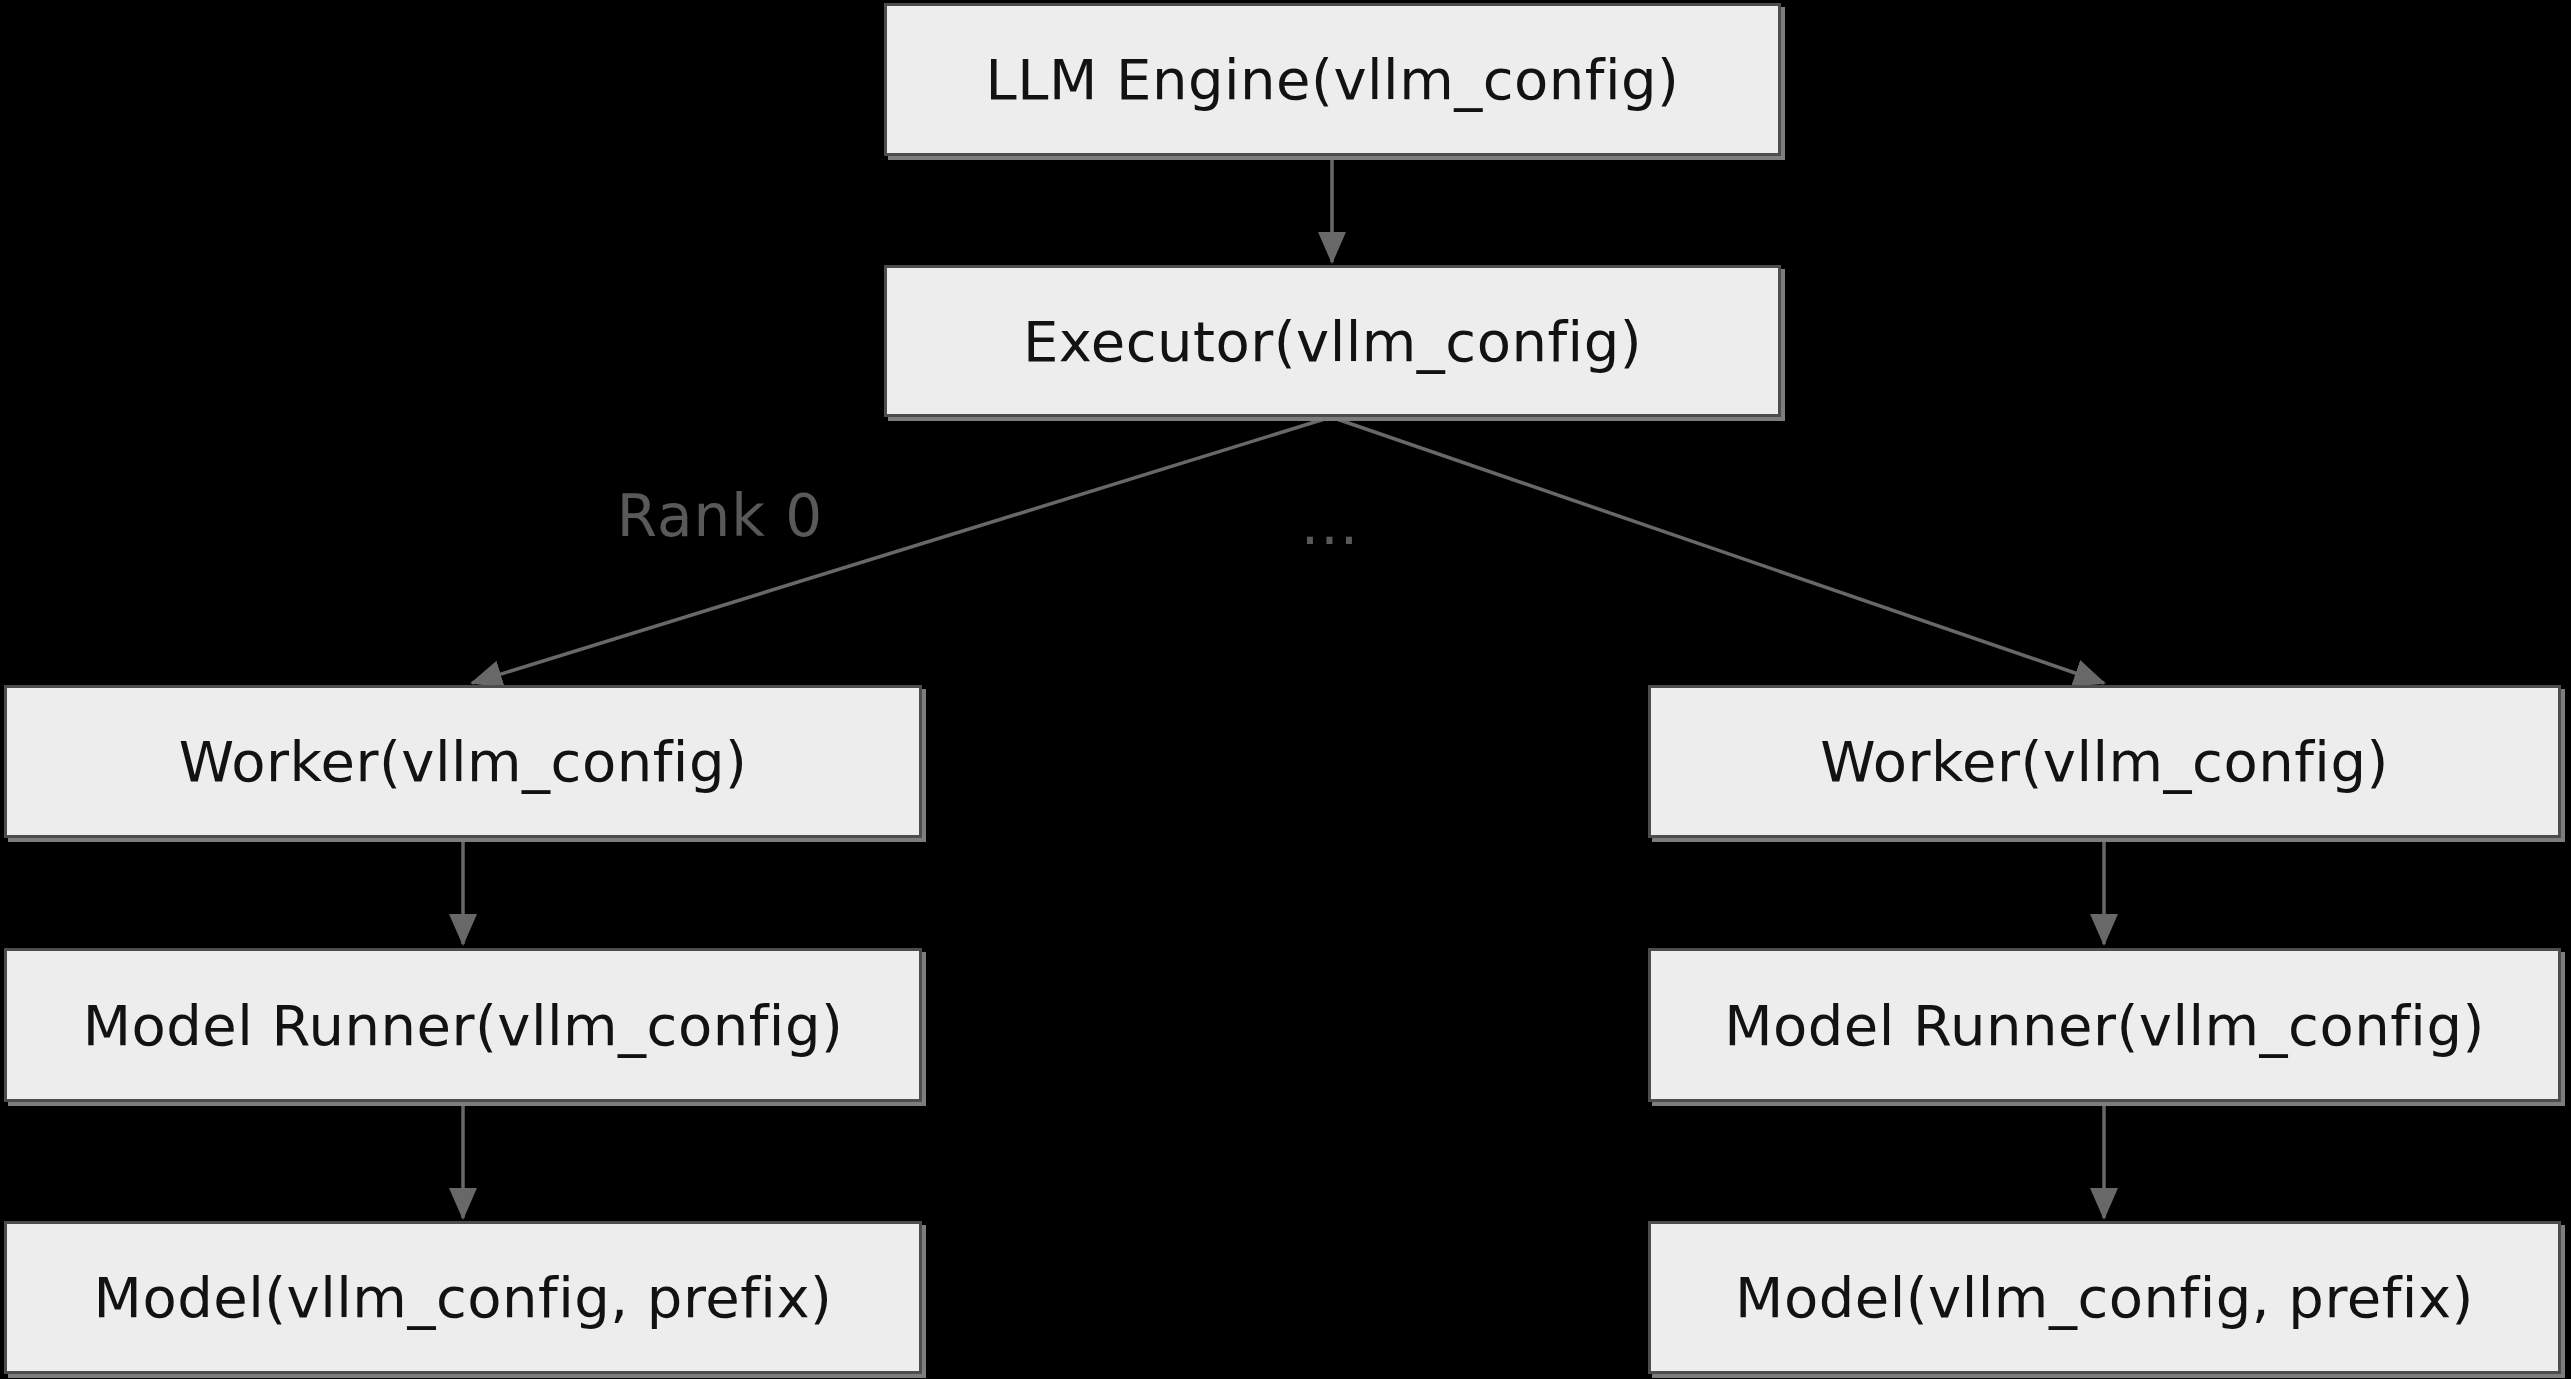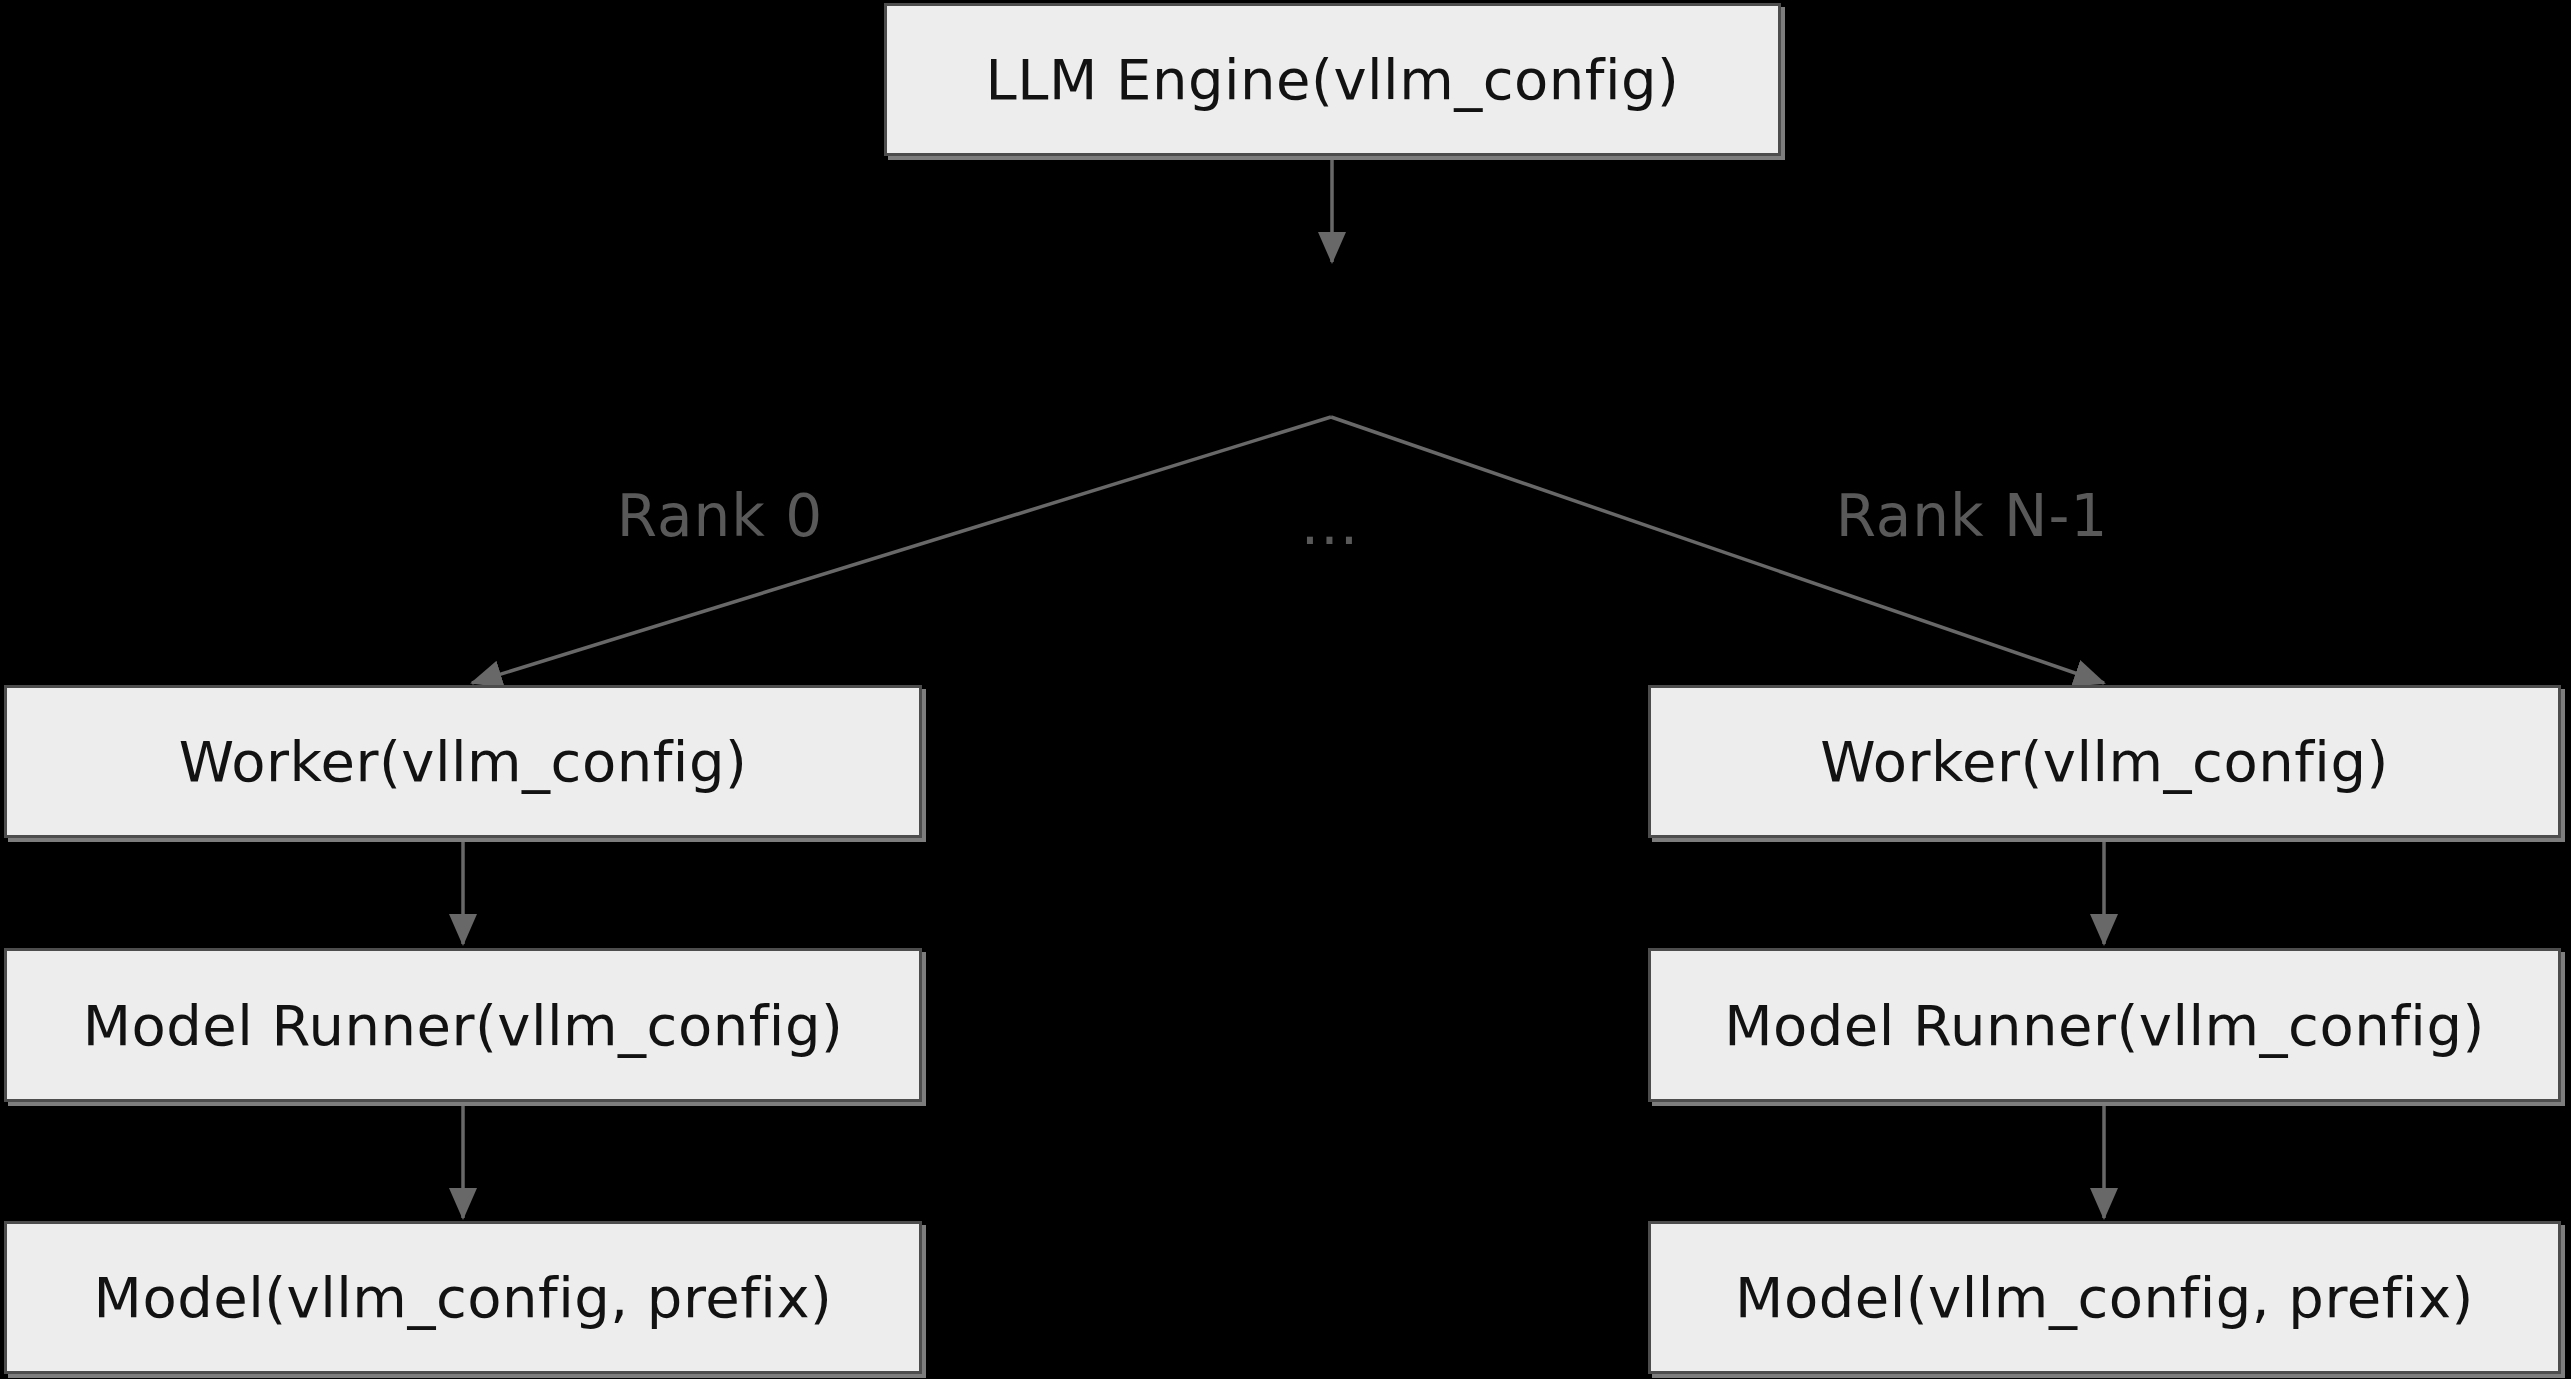--- a/index.html
+++ b/index.html
@@ -84,32 +84,32 @@
     <line x1="1331" y1="417" x2="472" y2="683" marker-end="url(#arrow)"></line>
     <line x1="1331" y1="417" x2="2104" y2="683" marker-end="url(#arrow)"></line>
     <line x1="463" y1="838" x2="463" y2="944" marker-end="url(#arrow)"></line>
     <line x1="463" y1="1102" x2="463" y2="1218" marker-end="url(#arrow)"></line>
     <line x1="2104" y1="838" x2="2104" y2="944" marker-end="url(#arrow)"></line>
     <line x1="2104" y1="1102" x2="2104" y2="1218" marker-end="url(#arrow)"></line>
   </svg>
 
   <div class="node n-llm-engine">LLM Engine(vllm_config)</div>
 
+  <div class="node n-executor">Executor(vllm_config)</div>
 
   <div class="node n-worker-left">Worker(vllm_config)</div>
 
   <div class="node n-worker-right">Worker(vllm_config)</div>
 
   <div class="node n-model-runner-left">Model Runner(vllm_config)</div>
 
   <div class="node n-model-runner-right">Model Runner(vllm_config)</div>
 
   <div class="node n-model-left">Model(vllm_config, prefix)</div>
 
   <div class="node n-model-right">Model(vllm_config, prefix)</div>
 
   <div class="edge-label l-rank0">Rank 0</div>
 
   <div class="edge-label l-ellipsis">...</div>
 
-  <div class="edge-label l-rankn">Rank N-1</div>
 
 </div>
 
 </body></html>

